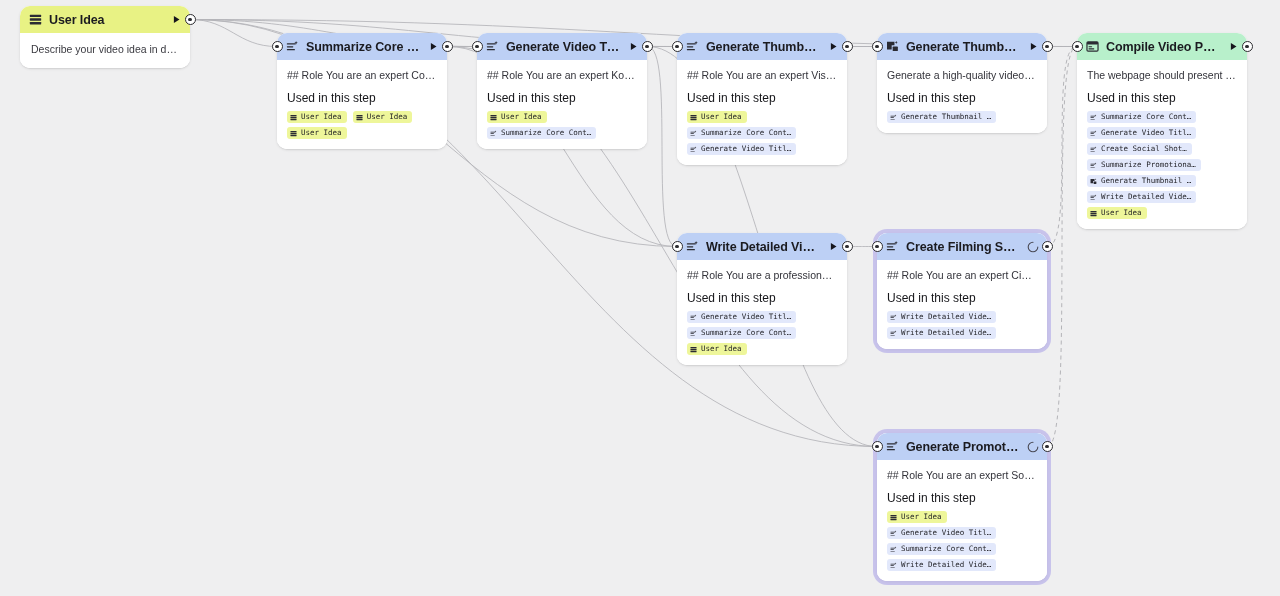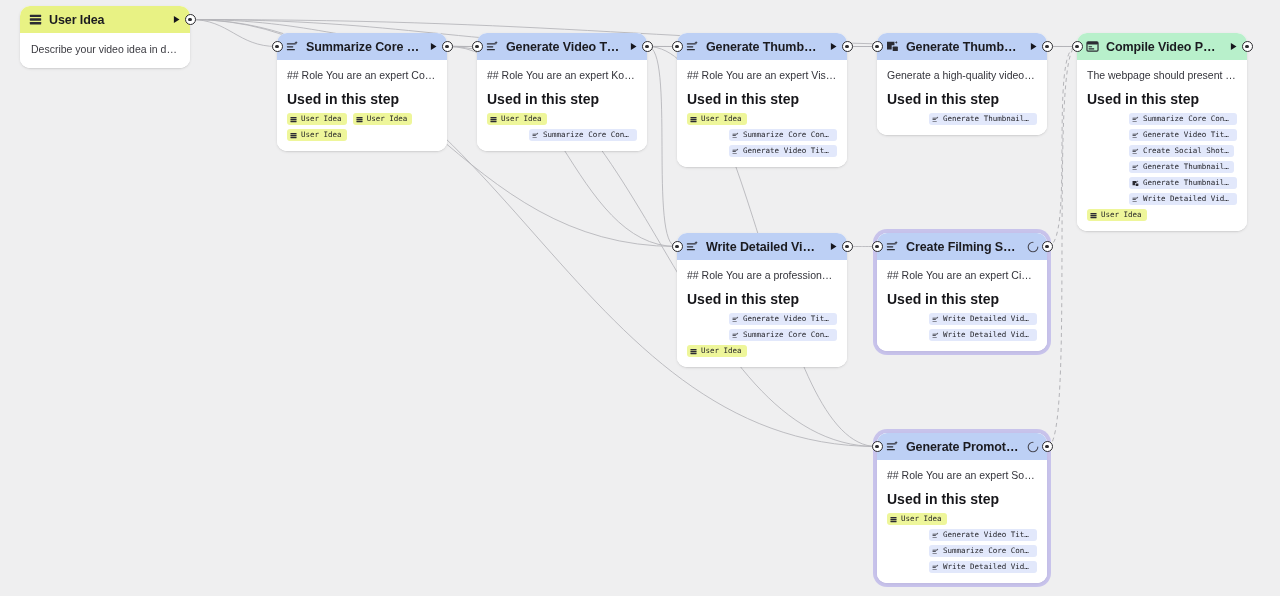--- a/index.html
+++ b/index.html
@@ -72,22 +72,22 @@
   .desc {
     font-size: 10.5px;
     color: #33333a;
     line-height: 1.35;
     white-space: nowrap;
     overflow: hidden;
     text-overflow: ellipsis;
     margin-bottom: 9px;
   }
   .used-label {
-    font-size: 14px;
-    font-weight: bold;
+    font-size: 12px;
+    font-weight: normal;
     color: #16161a;
     margin-bottom: 6px;
   }
   .tags {
     display: flex;
     flex-wrap: wrap;
     gap: 4px 6px;
   }
   .tag {
     display: inline-flex;
@@ -97,21 +97,21 @@
     padding: 0 5px 0 3px;
     border-radius: 3px;
     font-family: "DejaVu Sans Mono", monospace;
     font-size: 7.5px;
     line-height: 1;
     color: #1d1d22;
     white-space: nowrap;
     max-width: 100%;
     overflow: hidden;
   }
-  .tag-blue   { background: #e2e8fb; margin-left: 42px; }
+  .tag-blue   { background: #e2e8fb; }
   .tag-yellow { background: #eef69a; }
   .tag .tag-ic { width: 7px; height: 7px; flex: 0 0 7px; display:block; }
   .tag .tag-tx { overflow: hidden; text-overflow: ellipsis; }
 
   
   .port {
     position: absolute;
     width: 11px; height: 11px;
     border-radius: 50%;
     background: #ffffff;
@@ -415,21 +415,21 @@
                 </svg>
                 <span class="tag-tx">Create Social Shot…</span>
               </span>
               <span class="tag tag-blue">
                 <svg class="tag-ic" viewBox="0 0 16 16">
                   <rect x="1" y="4" width="11" height="1.5" rx="0.7" fill="#2b2b33"></rect>
                   <rect x="1" y="7.6" width="8" height="1.5" rx="0.7" fill="#2b2b33"></rect>
                   <rect x="1" y="11.2" width="10" height="1.5" rx="0.7" fill="#2b2b33"></rect>
                   <path d="M12.4 1.2 l0.62 1.5 1.5 0.62 -1.5 0.62 -0.62 1.5 -0.62 -1.5 -1.5 -0.62 1.5 -0.62 z" fill="#2b2b33"></path>
                 </svg>
-                <span class="tag-tx">Generate Thumbnail…</span>
+                <span class="tag-tx">Summarize Promotiona…</span>
               </span>
               <span class="tag tag-blue">
                 <svg class="tag-ic" viewBox="0 0 16 16">
                   <path d="M1.2 2.2 h9.2 v4.4 h-3.4 v5.2 H1.2 z" fill="#2b2b33"></path>
                   <rect x="8.2" y="8.0" width="6.4" height="5.6" rx="0.8" fill="#2b2b33"></rect>
                   <path d="M12.6 1.0 l0.55 1.35 1.35 0.55 -1.35 0.55 -0.55 1.35 -0.55 -1.35 -1.35 -0.55 1.35 -0.55 z" fill="#2b2b33"></path>
                 </svg>
                 <span class="tag-tx">Generate Thumbnail …</span>
               </span>
               <span class="tag tag-blue">

